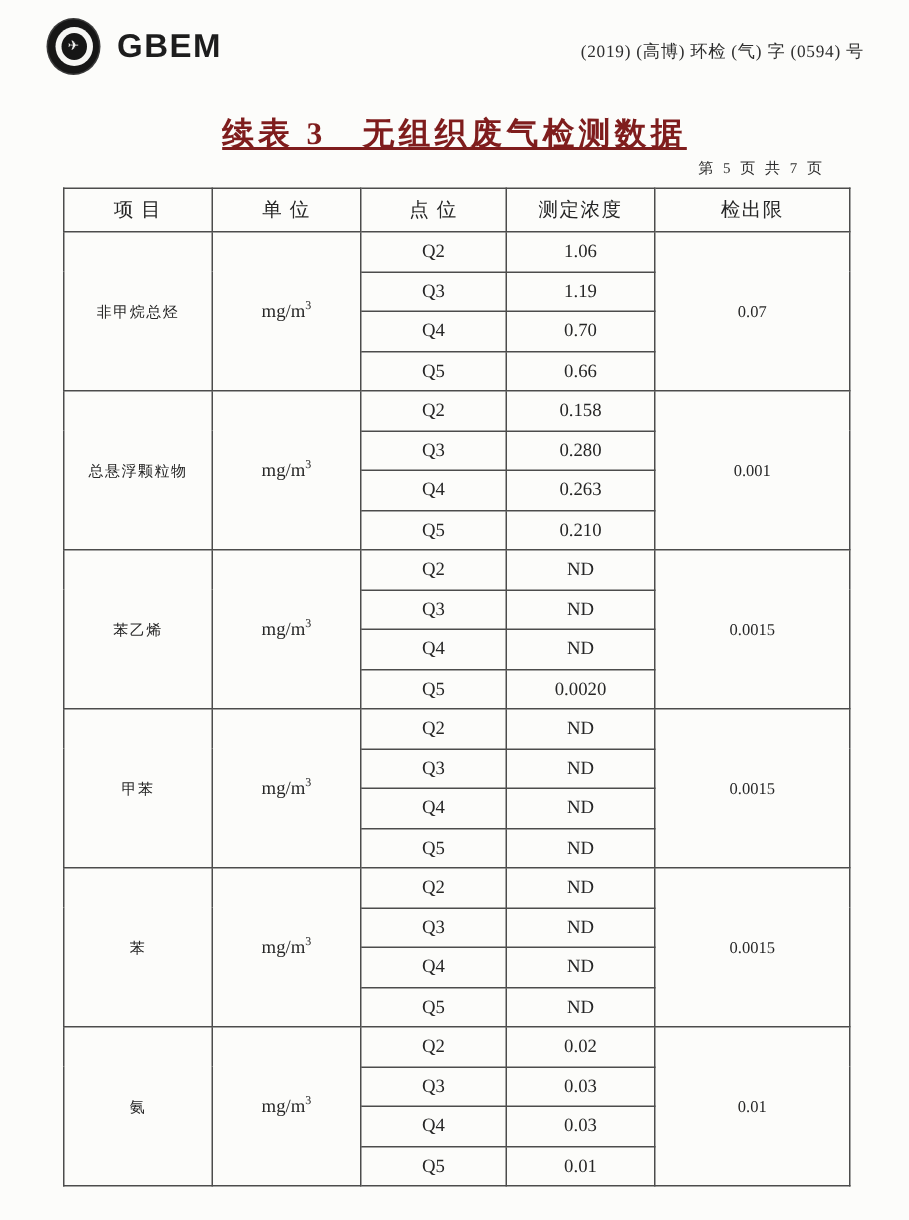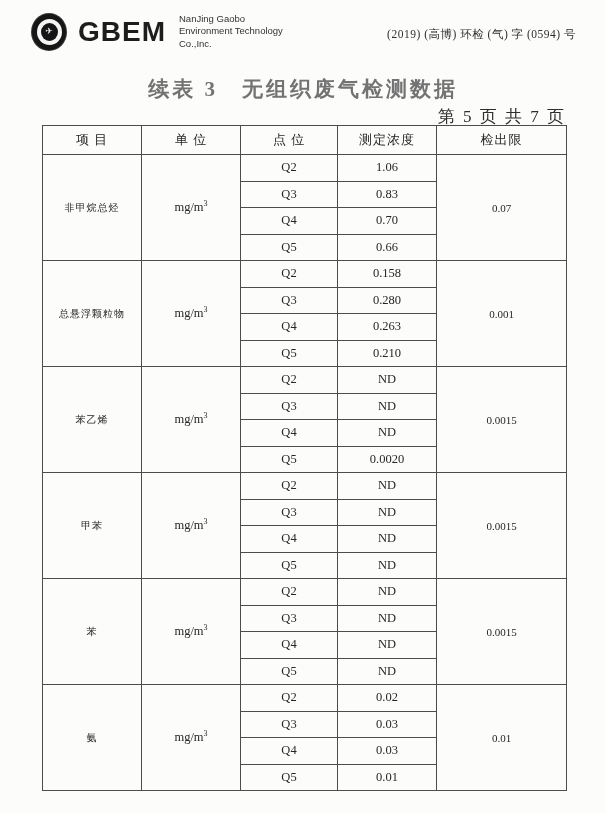--- a/index.html
+++ b/index.html
@@ -31,42 +31,42 @@
   .logo-core {
     width:17px; height:18px; border-radius:50%; background:#161616;
     display:flex; align-items:center; justify-content:center;
   }
   .logo-emblem {
     color:#f3f3f1; font-size:9px; line-height:1;
     font-family:"DejaVu Sans", sans-serif;
   }
   .wordmark {
     font-family:"Liberation Sans", sans-serif;
-    font-weight:bold; font-size:28px; letter-spacing:1px;
+    font-weight:bold; font-size:22px; letter-spacing:1px;
     color:#1d1d1d; margin-left:12px;
   }
   .company {
     margin-left:13px;
     font-family:"Liberation Sans", sans-serif;
     font-size:9.5px; line-height:1.3; color:#333;
   }
   .report-no {
     margin-left:auto; font-size:11.5px; color:#2e2e2e;
     letter-spacing:0.5px; white-space:nowrap; padding-top:6px;text-align:right;
   }
 
   
   .doc-title {
     position:absolute; top:75px; left:0; width:100%;
     text-align:center; font-size:21px; font-weight:bold;
-    letter-spacing:3px; color:#737373;
+    letter-spacing:3px; color:#7f1d1d;text-decoration:underline;
   }
   .page-info {
-    position:absolute; top:105px; right:40px;
-    font-size:17px; letter-spacing:2px; color:#2e2e2e;
+    position:absolute; top:105px; right:56px;
+    font-size:10px; letter-spacing:2px; color:#2e2e2e;
   }
 
   
   .table-wrap { position:absolute; top:125px; left:42px; }
   table { border-collapse:collapse; table-layout:fixed; border:1.5px solid #3e3e3e; }
   th, td {
     border:1px solid #4c4c4c;
     text-align:center; vertical-align:middle;
     font-size:12.5px; font-weight:normal;
     padding:0 2px; color:#262626;
@@ -85,25 +85,20 @@
 
   <div class="letterhead">
     <div class="logo">
       <div class="logo-ring">
         <div class="logo-core">
           <span class="logo-emblem">✈</span>
         </div>
       </div>
     </div>
     <div class="wordmark">GBEM</div>
-    <div class="company">
-      <div>NanJing Gaobo</div>
-      <div>Environment Technology</div>
-      <div>Co.,Inc.</div>
-    </div>
     <div class="report-no">(2019) (高博) 环检 (气) 字 (0594) 号</div>
   </div>
 
   <div class="doc-title">续表 3　无组织废气检测数据</div>
 
   <div class="page-info">第 5 页 共 7 页</div>
 
   <div class="table-wrap">
     <table>
       <colgroup>
@@ -126,21 +121,21 @@
 
         <tr>
           <td class="item-cell" rowspan="4">非甲烷总烃</td>
           <td class="unit-cell" rowspan="4"><span>mg/m</span><sup>3</sup></td>
           <td>Q2</td>
           <td>1.06</td>
           <td class="limit-cell" rowspan="4">0.07</td>
         </tr>
         <tr>
           <td>Q3</td>
-          <td>0.83</td>
+          <td>1.19</td>
         </tr>
         <tr>
           <td>Q4</td>
           <td>0.70</td>
         </tr>
         <tr>
           <td>Q5</td>
           <td>0.66</td>
         </tr>
 

